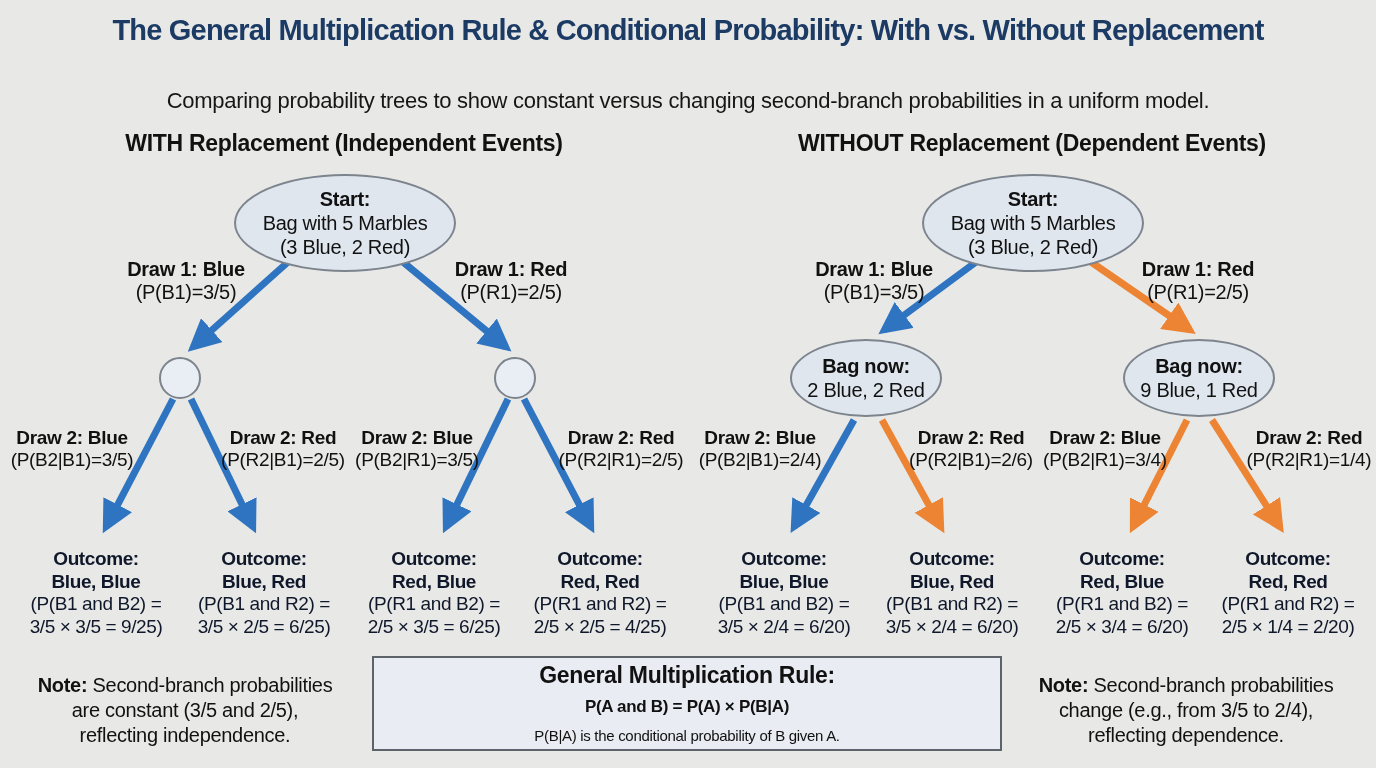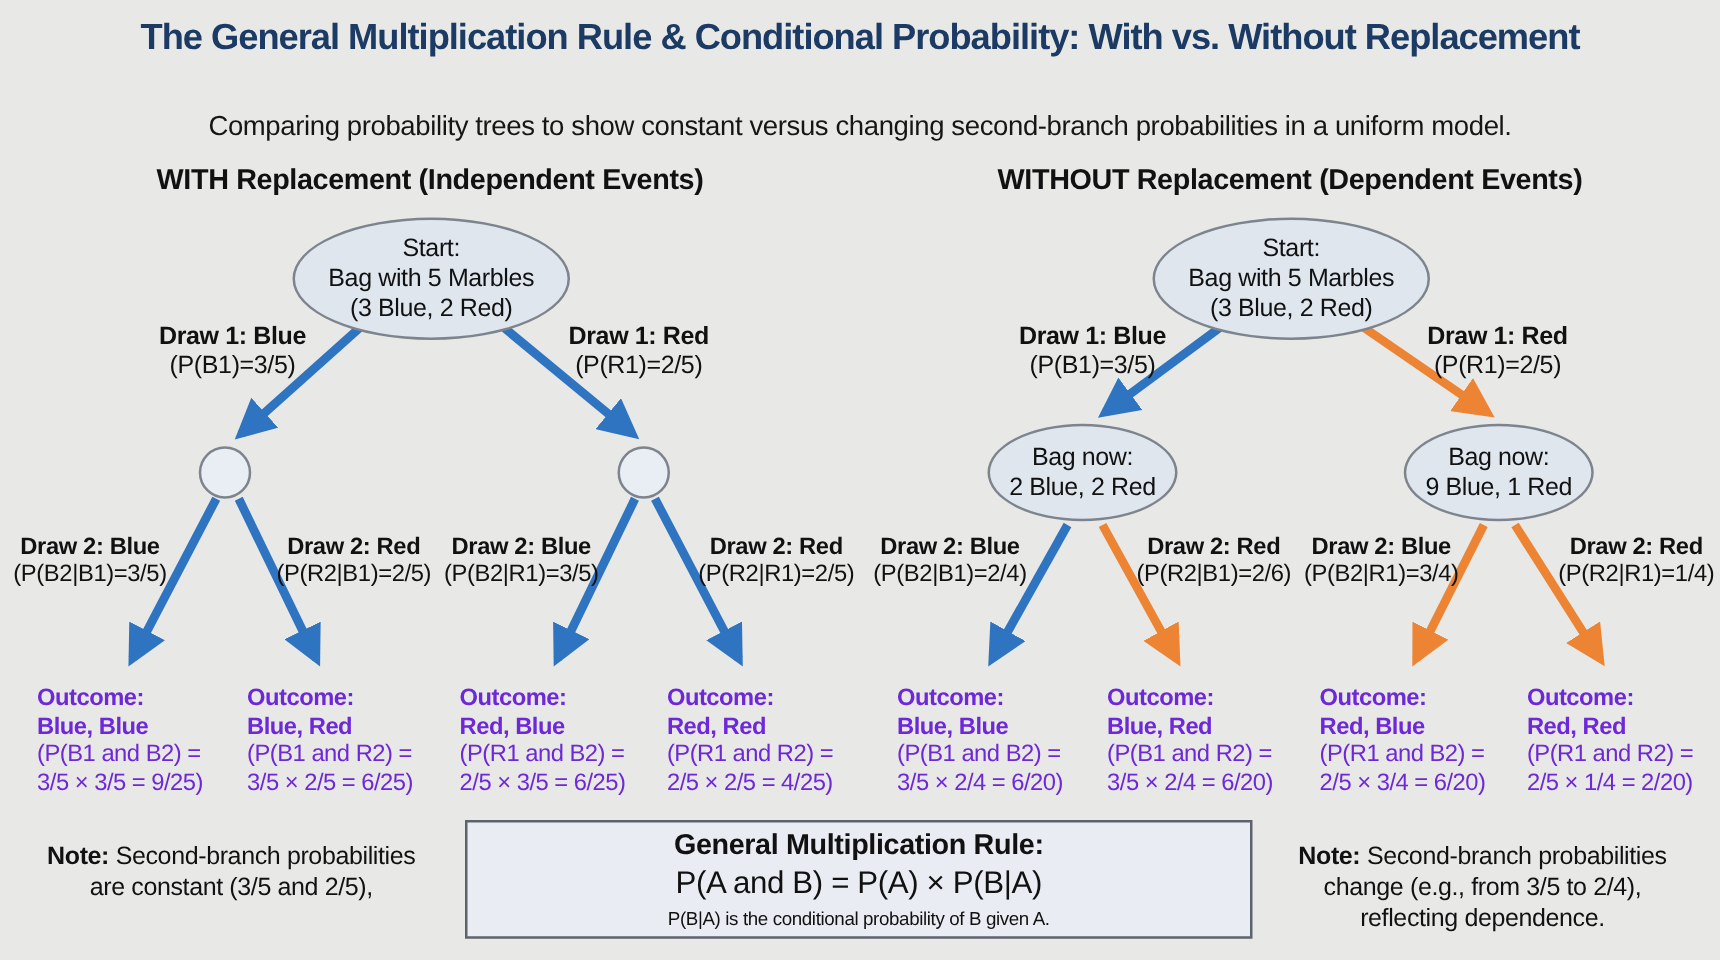--- a/index.html
+++ b/index.html
@@ -13,42 +13,42 @@
 
   .tree-heading{position:absolute;top:130px;width:688px;text-align:center;
     font-size:23px;font-weight:700;color:#111;letter-spacing:-0.3px;white-space:nowrap;}
   .tree-heading.left{left:0;}
   .tree-heading.right{left:688px;}
 
   .node{position:absolute;border-radius:50%;background:#dfe6ee;border:2px solid #7d848d;
     display:flex;flex-direction:column;justify-content:center;align-items:center;
     text-align:center;color:#111;box-sizing:border-box;}
   .node .nl{font-size:20px;line-height:24px;letter-spacing:-0.3px;white-space:nowrap;}
-  .node .nb{font-weight:400;}
+  .node .nb{font-weight:700;}
 
   .chance{position:absolute;border-radius:50%;background:#e9eef4;border:2px solid #7d848d;box-sizing:border-box;}
 
   .blabel{position:absolute;transform:translateX(-50%);text-align:center;white-space:nowrap;color:#111;}
   .blabel .l1{font-size:20px;font-weight:700;line-height:23px;letter-spacing:-0.3px;}
   .blabel .l2{font-size:20px;line-height:23px;letter-spacing:-0.3px;}
   .blabel.small .l1{font-size:19px;line-height:22px;}
   .blabel.small .l2{font-size:19px;line-height:22px;}
 
-  .outcome{position:absolute;transform:translateX(-50%);white-space:nowrap;color:#6d28d9;}
+  .outcome{position:absolute;transform:translateX(-50%);text-align:center;white-space:nowrap;color:#0f172a;}
   .outcome .o1,.outcome .o2{font-size:19px;font-weight:700;line-height:22.5px;letter-spacing:-0.4px;}
   .outcome .o3,.outcome .o4{font-size:19px;line-height:22.5px;letter-spacing:-0.4px;}
 
   .note{position:absolute;transform:translateX(-50%);text-align:center;white-space:nowrap;
     font-size:20px;line-height:25px;color:#111;letter-spacing:-0.3px;}
   .note b{font-weight:700;}
 
   .rule-box{position:absolute;left:372px;top:656px;width:630px;height:95px;box-sizing:border-box;
     background:#e9ecf2;border:2px solid #5d636b;text-align:center;color:#111;}
   .rule-box .r1{font-size:23px;font-weight:700;line-height:31px;margin-top:2px;letter-spacing:-0.3px;}
-  .rule-box .r2{font-size:25px;font-weight:400;line-height:31px;letter-spacing:-0.3px;}
+  .rule-box .r2{font-size:17px;font-weight:700;line-height:31px;letter-spacing:-0.3px;}
   .rule-box .r3{font-size:15px;line-height:27px;letter-spacing:-0.3px;}
 
   svg.arrows{position:absolute;left:0;top:0;pointer-events:none;}
 </style>
 </head>
 <body>
 
 <div class="stage">
 
   <div class="page-title">The General Multiplication Rule &amp; Conditional Probability: With vs. Without Replacement</div>
@@ -204,20 +204,21 @@
   <div class="outcome" style="left:1288px;top:548px;">
     <div class="o1">Outcome:</div>
     <div class="o2">Red, Red</div>
     <div class="o3">(P(R1 and R2) =</div>
     <div class="o4">2/5 × 1/4 = 2/20)</div>
   </div>
 
   <div class="note" style="left:185px;top:673px;">
     <div><b>Note:</b><span> Second-branch probabilities</span></div>
     <div>are constant (3/5 and 2/5),</div>
+    <div>reflecting independence.</div>
   </div>
 
   <div class="rule-box">
     <div class="r1">General Multiplication Rule:</div>
     <div class="r2">P(A and B) = P(A) × P(B|A)</div>
     <div class="r3">P(B|A) is the conditional probability of B given A.</div>
   </div>
 
   <div class="note" style="left:1186px;top:673px;">
     <div><b>Note:</b><span> Second-branch probabilities</span></div>

